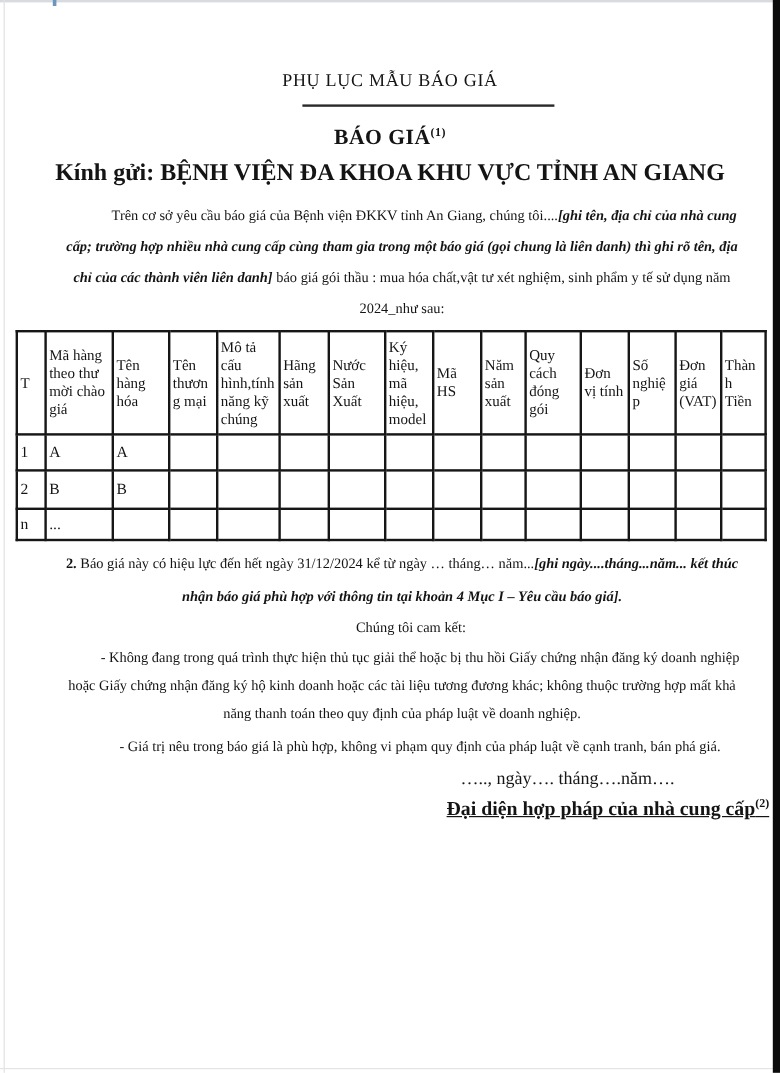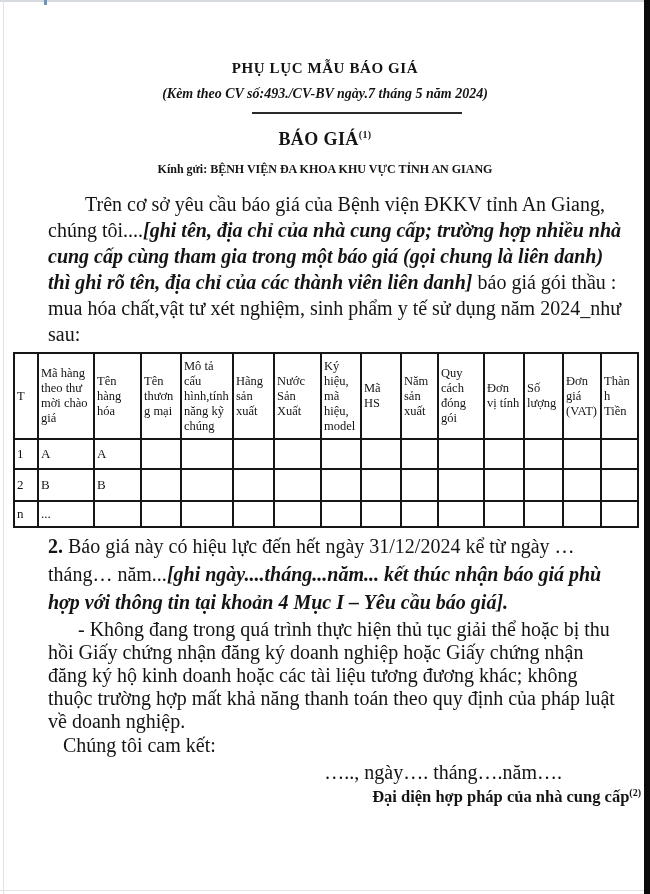--- a/index.html
+++ b/index.html
@@ -11,29 +11,29 @@
   
   .edge-top{position:absolute;top:0;left:0;width:650px;height:2px;background:#d7dade;}
   .edge-right{position:absolute;top:0;right:0;width:6px;height:894px;background:#0b0b0b;}
   .edge-left{position:absolute;top:0;left:3px;width:1px;height:894px;background:#e2e2e2;}
   .edge-bottom{position:absolute;bottom:3px;left:0;width:650px;height:1px;background:#e4e4e4;}
   .blue-tick{position:absolute;top:0;left:44px;width:3px;height:5px;background:#6e95bd;}
 
   .content{position:absolute;inset:0;padding-top:58px;box-sizing:border-box;}
 
   .hdr{text-align:center;}
-  .appendix{font-weight:bold;font-size:15px;letter-spacing:0.6px;line-height:20px;}
+  .appendix{font-weight:normal;font-size:15px;letter-spacing:0.6px;line-height:20px;}
   .attach{font-weight:bold;font-style:italic;font-size:14px;line-height:19px;margin-top:6px;}
   .divider{width:210px;height:0;border-top:2px solid #2a2a2a;margin:9px 0 0 252px;}
   .doc-title{font-weight:bold;font-size:18px;line-height:24px;margin-top:13px;letter-spacing:0.4px;}
-  .recipient{font-weight:bold;font-size:12px;line-height:21px;margin-top:8px;}
+  .recipient{font-weight:bold;font-size:20px;line-height:21px;margin-top:8px;}
   sup.note{font-size:10px;vertical-align:super;line-height:0;}
 
   p{margin:0;}
-  .body-txt{font-size:20px;}
+  .body-txt{font-size:12px;text-align:center;}
   .intro{margin:11px 28px 0 48px;line-height:26px;text-indent:37px;}
   .italic-seg{font-weight:bold;font-style:italic;}
   .sec1{margin:1px 28px 0 48px;line-height:23px;}
   .num{font-weight:bold;}
 
   table.quote{
     border-collapse:collapse;table-layout:fixed;
     width:624px;margin:5px 0 0 13px;
     font-size:12.5px;line-height:1.2;
   }
@@ -48,36 +48,35 @@
   .c-center{text-align:center;}
   td{font-size:13px;}
 
   .amount{margin:4px 28px 0 48px;line-height:25px;}
   .sec2{margin:4px 28px 0 48px;line-height:28px;}
   .commit-intro{margin:0 28px 0 63px;line-height:24px;}
   .commit{margin:2px 28px 0 48px;line-height:23px;text-indent:30px;}
   .commit+.commit{margin-top:5px;}
 
   .sig{text-align:right;}
-  .sig-date{margin:5px 88px 0 0;font-size:20px;line-height:20px;}
-  .sig-title{margin:4px 9px 0 0;font-size:16.5px;font-weight:bold;line-height:22px;}
+  .sig-date{margin:5px 88px 0 0;font-size:15px;line-height:20px;}
+  .sig-title{margin:4px 9px 0 0;font-size:16.5px;font-weight:bold;line-height:22px;text-decoration:underline;}
 </style>
 </head>
 <body>
 
 <div class="edge-top"></div>
 <div class="edge-left"></div>
 <div class="edge-bottom"></div>
 <div class="blue-tick"></div>
 
 <div class="content">
 
   <div class="hdr">
     <div class="appendix">PHỤ LỤC MẪU BÁO GIÁ</div>
-    <div class="attach">(Kèm theo CV số:493./CV-BV  ngày.7 tháng 5 năm 2024)</div>
     <div class="divider"></div>
     <div class="doc-title"><span>BÁO GIÁ</span><sup class="note">(1)</sup></div>
     <div class="recipient">Kính gửi: BỆNH VIỆN ĐA KHOA KHU VỰC TỈNH AN GIANG</div>
   </div>
 
   <p class="body-txt intro"><span>Trên cơ sở yêu cầu báo giá của Bệnh viện ĐKKV tỉnh An Giang, chúng tôi....</span><span class="italic-seg">[ghi tên, địa chỉ của nhà cung cấp; trường hợp nhiều nhà cung cấp cùng tham gia trong một báo giá (gọi chung là liên danh) thì ghi rõ tên, địa chỉ của các thành viên liên danh]</span><span> báo giá gói thầu : mua hóa chất,vật tư xét nghiệm, sinh phẩm y tế  sử dụng năm 2024_như sau:</span></p>
 
 
   <table class="quote">
     <colgroup>
@@ -104,21 +103,21 @@
         <th>Tên hàng hóa</th>
         <th>Tên thương mại</th>
         <th>Mô tả cấu hình,tính năng kỹ chúng</th>
         <th>Hãng sản xuất</th>
         <th>Nước Sản Xuất</th>
         <th>Ký hiệu, mã hiệu,model</th>
         <th>Mã HS</th>
         <th>Năm sản xuất</th>
         <th>Quy cách đóng gói</th>
         <th>Đơn vị tính</th>
-        <th>Số lượng</th>
+        <th>Số nghiệp</th>
         <th>Đơn giá (VAT)</th>
         <th>Thành Tiền</th>
       </tr>
     </thead>
     <tbody>
       <tr class="r1">
         <td class="c-center">1</td>
         <td>A</td>
         <td>A</td>
         <td></td>
@@ -167,22 +166,23 @@
           <td></td>
         <td></td>
           <td></td>
       </tr>
     </tbody>
   </table>
 
 
   <p class="body-txt sec2"><span class="num">2.</span><span> Báo giá này có hiệu lực đến hết ngày 31/12/2024  kể từ ngày … tháng… năm...</span><span class="italic-seg">[ghi ngày....tháng...năm... kết thúc nhận báo giá phù hợp với thông tin tại khoản 4 Mục I – Yêu cầu báo giá].</span></p>
 
+  <p class="body-txt commit-intro">Chúng tôi cam kết:</p>
   <p class="body-txt commit">- Không đang trong quá trình thực hiện thủ tục giải thể hoặc bị thu hồi Giấy chứng nhận đăng ký doanh nghiệp hoặc Giấy chứng nhận đăng ký hộ kinh doanh hoặc các tài liệu tương đương khác; không thuộc trường hợp mất khả năng thanh toán theo quy định của pháp luật về doanh nghiệp.</p>
-  <p class="body-txt commit-intro">Chúng tôi cam kết:</p>
+  <p class="body-txt commit">- Giá trị nêu trong báo giá là phù hợp, không vi phạm quy định của pháp luật  về cạnh tranh, bán phá giá.</p>
 
   <div class="sig">
     <div class="sig-date">….., ngày…. tháng….năm….</div>
     <div class="sig-title"><span>Đại diện hợp pháp của nhà cung cấp</span><sup class="note">(2)</sup></div>
 
   </div>
 
 </div>
 
 <div class="edge-right"></div>

